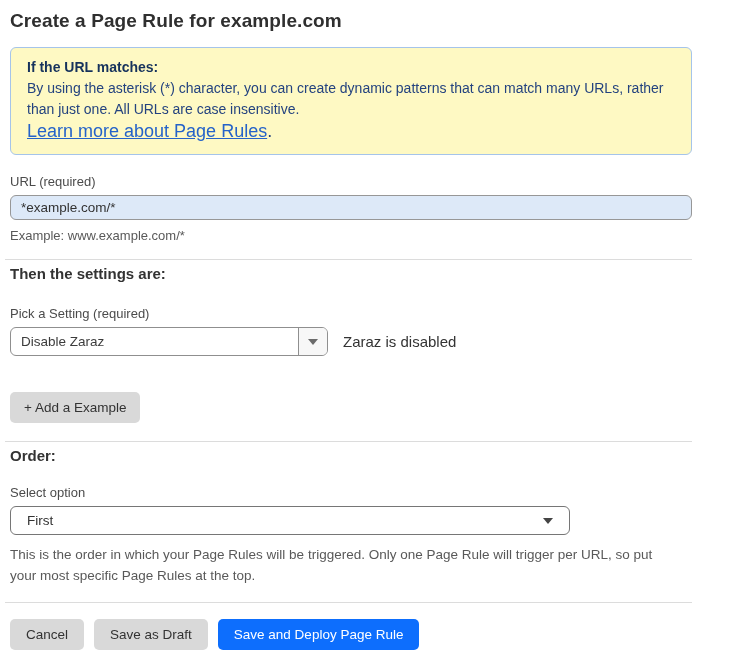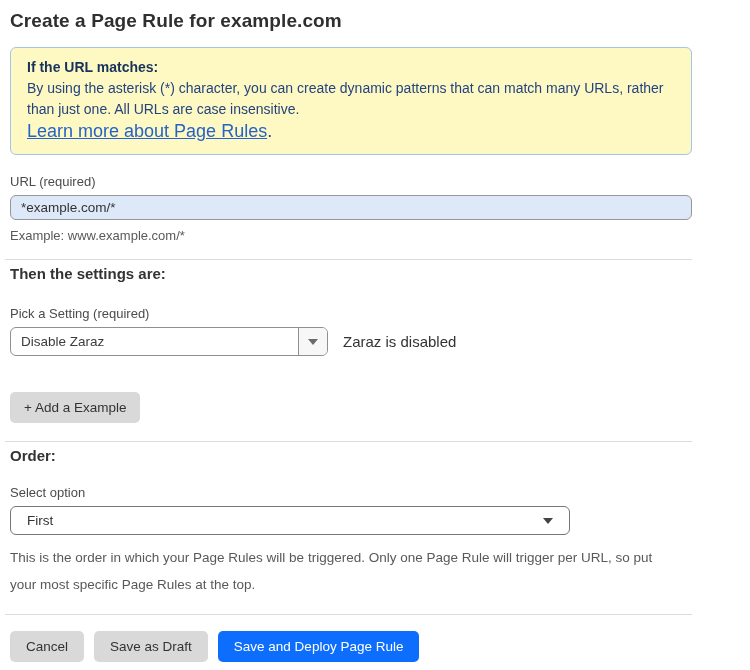--- a/index.html
+++ b/index.html
@@ -169,21 +169,21 @@
     font-size: 13.5px;
     color: #333333;
   }
   .order-select .caret-down {
     border-top-color: #444444;
   }
   .order-helper {
     margin-top: 9px;
     font-size: 13.5px;
     color: #595959;
-    line-height: 27px;
+    line-height: 21px;
     max-width: 670px;
   }
 
   .actions-row {
     margin-top: 16px;
     display: flex;
     align-items: center;
   }
   .btn {
     border: none;

